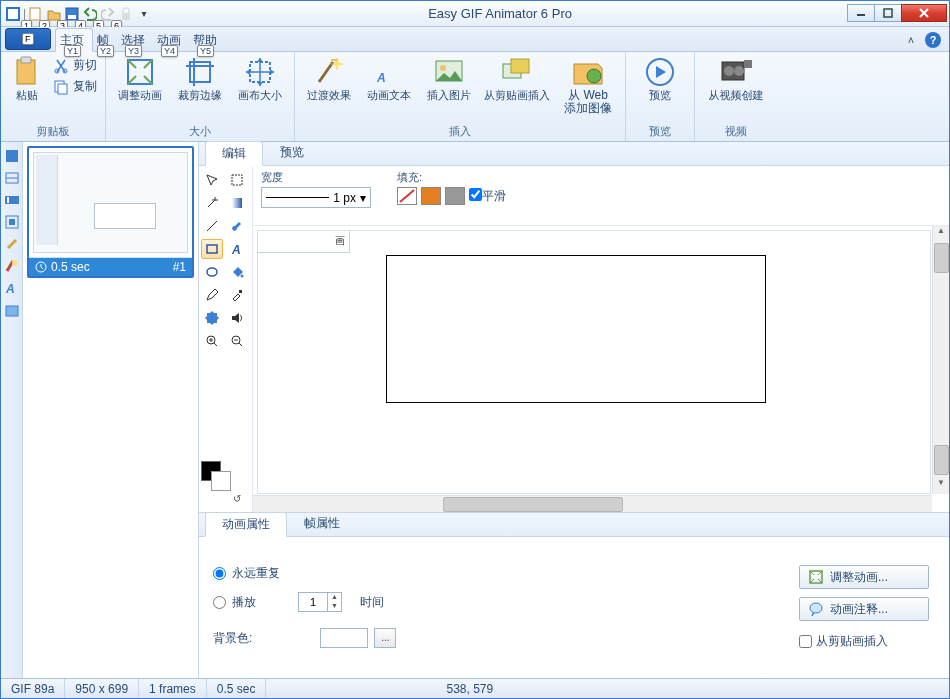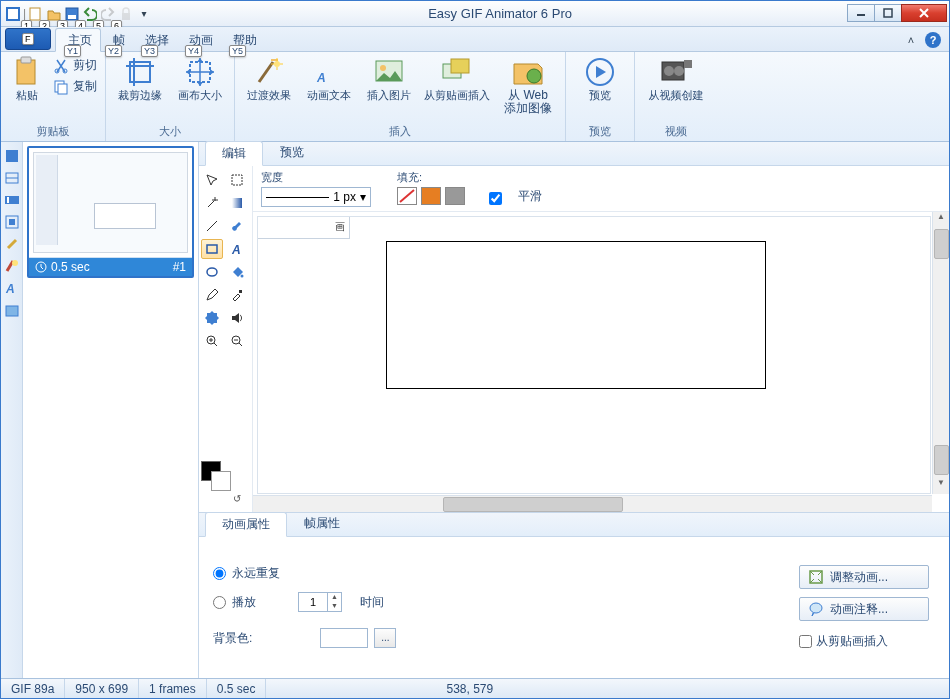--- a/index.html
+++ b/index.html
@@ -9,21 +9,21 @@
 .qat { display:flex; align-items:center; gap:2px; padding-left:4px;}
 .qat-icon { width:16px; height:16px; display:flex; align-items:center; justify-content:center; font-size:10px;}
 .key-tip { position:absolute; background:#fff; border:1px solid #888; font-size:9px; padding:0 2px; line-height:10px; border-radius:2px; box-shadow:0 1px 2px rgba(0,0,0,0.2);}
 .title-text { flex:1; text-align:center; color:#2b4a73; font-size:13px;}
 .win-controls { display:flex; height:20px; margin-right:2px;}
 .win-btn { width:28px; height:18px; border:1px solid #8aa8c8; display:flex; align-items:center; justify-content:center; background:linear-gradient(#f6fafe,#d7e6f5); margin-left:-1px;}
 .win-close { width:46px; background:linear-gradient(#f07a6e,#d9402f,#c72f1f); color:#fff; border-color:#9c2a1e; border-top-right-radius:0;}
 
 .menustrip { height:25px; background:linear-gradient(#eaf2fb,#dfeaf7); display:flex; align-items:flex-end; padding-left:2px; border-bottom:1px solid #b5cae1; position:relative;}
 .file-btn { width:46px; height:22px; background:linear-gradient(#2f73c9,#1d5bb3); border:1px solid #15468f; border-radius:3px; margin:0 4px 1px 2px; display:flex; align-items:center; justify-content:center; color:#fff; font-size:10px;}
-.menu-tab { padding:3px 8px 2px 12px; color:#2b4a73; position:relative;}
+.menu-tab { padding:3px 8px 2px 4px; color:#2b4a73; position:relative;}
 .menu-tab.active { background:#f5f9fd; border:1px solid #b5cae1; border-bottom:1px solid #f5f9fd; border-radius:3px 3px 0 0; margin-bottom:-1px;}
 .help-icons { margin-left:auto; display:flex; gap:6px; padding-right:8px; padding-bottom:3px;}
 .help-icons span { width:16px; height:16px; border-radius:50%; display:flex; align-items:center; justify-content:center; font-size:11px;}
 
 .ribbon { height:90px; background:linear-gradient(#f5f9fd,#e3eefa); display:flex; border-bottom:1px solid #a9c2de;}
 .rgroup { border-right:1px solid #c6d7ea; display:flex; flex-direction:column; padding:2px 6px 0 6px;}
 .rgroup-body { flex:1; display:flex; align-items:flex-start; gap:4px;}
 .rgroup-label { text-align:center; color:#4a6a92; font-size:11px; padding:2px 0;}
 .big-btn { display:flex; flex-direction:column; align-items:center; width:56px; padding-top:2px; gap:1px;}
 .big-btn .ic { width:32px; height:32px; display:flex; align-items:center; justify-content:center;}
@@ -49,21 +49,21 @@
 .ctab.active { background:#fff; border:1px solid #c6d7ea; border-bottom:1px solid #fff; margin-bottom:-1px; border-radius:3px 3px 0 0;}
 .editor-row { flex:1; display:flex; min-height:0;}
 .toolbox { width:54px; border-right:1px solid #e3eaf2; display:flex; flex-direction:column; padding:4px 2px; gap:4px;}
 .tool-grid { display:grid; grid-template-columns:22px 22px; gap:3px;}
 .tool-btn { width:22px; height:20px; border:1px solid transparent; display:flex; align-items:center; justify-content:center; border-radius:2px;}
 .tool-btn.active { border:1px solid #e8b551; background:linear-gradient(#fff2d5,#ffe1a6);}
 .swatches { margin-top:auto; padding-bottom:4px;}
 .swatch-fg { width:20px; height:20px; background:#000; border:1px solid #666;}
 .swatch-bg { width:20px; height:20px; background:#fff; border:1px solid #999; margin-top:-10px; margin-left:10px;}
 .editor-main { flex:1; display:flex; flex-direction:column;}
-.opt-bar { height:46px; border-bottom:1px solid #e3eaf2; display:flex; gap:26px; padding:4px 8px;}
+.opt-bar { height:60px; border-bottom:1px solid #e3eaf2; display:flex; gap:26px; padding:4px 8px;}
 .opt-col { display:flex; flex-direction:column; gap:2px;}
 .opt-col label { color:#2b4a73; font-size:11px;}
 .width-sel { width:110px; height:21px; border:1px solid #9fb7d2; background:#fff; display:flex; align-items:center; padding:0 4px; justify-content:space-between;}
 .width-line { flex:1; height:1px; background:#000;}
 .fill-row { display:flex; align-items:center; gap:4px;}
 .fill-sw { width:20px; height:18px; border:1px solid #888;}
 .canvas-wrap { flex:1; position:relative; overflow:hidden; background:#fff;}
 .canvas-inner { position:absolute; left:4px; top:4px; right:18px; bottom:18px; border:1px solid #d9e2ec; background:#fff; overflow:hidden;}
 .canvas-clip { position:absolute; left:-18px; top:-18px; width:110px; height:40px; background:#fff; border:1px solid #c8d3e0; }
 .canvas-rect { position:absolute; left:128px; top:24px; width:380px; height:148px; border:1px solid #000; background:#fff;}
@@ -235,20 +235,29 @@
       </div>
     </div>
     <div class="rgroup-label">剪贴板</div>
   </div>
 
   <div class="rgroup">
     <div class="rgroup-body">
       <div class="big-btn">
           <div class="ic">
             <svg width="32" height="32">
+              <rect x="4" y="4" width="24" height="24" fill="none" stroke="#3f7fd1" stroke-width="2"></rect>
+              <path d="M4 4l8 8M28 4l-8 8M4 28l8-8M28 28l-8-8" stroke="#6fa650" stroke-width="2"></path>
+            </svg>
+          </div>
+          <div class="lbl">调整动画</div>
+        </div>
+      <div class="big-btn">
+          <div class="ic">
+            <svg width="32" height="32">
               <rect x="6" y="6" width="20" height="20" fill="none" stroke="#3f7fd1" stroke-width="2"></rect>
               <path d="M2 10h28M10 2v28" stroke="#3f7fd1" stroke-width="2"></path>
             </svg>
           </div>
           <div class="lbl">裁剪边缘</div>
         </div>
       <div class="big-btn">
           <div class="ic">
             <svg width="32" height="32">
               <rect x="6" y="6" width="20" height="20" fill="none" stroke="#3f7fd1" stroke-width="2" stroke-dasharray="3 2"></rect>
@@ -541,21 +550,21 @@
           <div class="opt-col">
             <label>填充:</label>
             <div class="fill-row">
               <div class="fill-sw" style="background:#fff;position:relative;">
                   <svg width="18" height="16" style="position:absolute;">
                     <line x1="2" y1="14" x2="16" y2="2" stroke="#d33" stroke-width="2"></line>
                   </svg>
                 </div>
               <div class="fill-sw" style="background:#e67e22;"></div>
               <div class="fill-sw" style="background:#999;"></div>
-              <label style="margin-left:20px;display:flex;align-items:flex-end;gap:16px;">
+              <label style="display:flex;align-items:flex-start;gap:0;">
                   <input type="checkbox" checked="" style="">
                   <span>平滑</span>
                 </label>
             </div>
           </div>
         </div>
         <div class="canvas-wrap">
           <div class="canvas-inner">
             <div class="canvas-clip">
               <div style="position:absolute;right:4px;top:4px;font-size:10px;color:#333;">动画</div>

